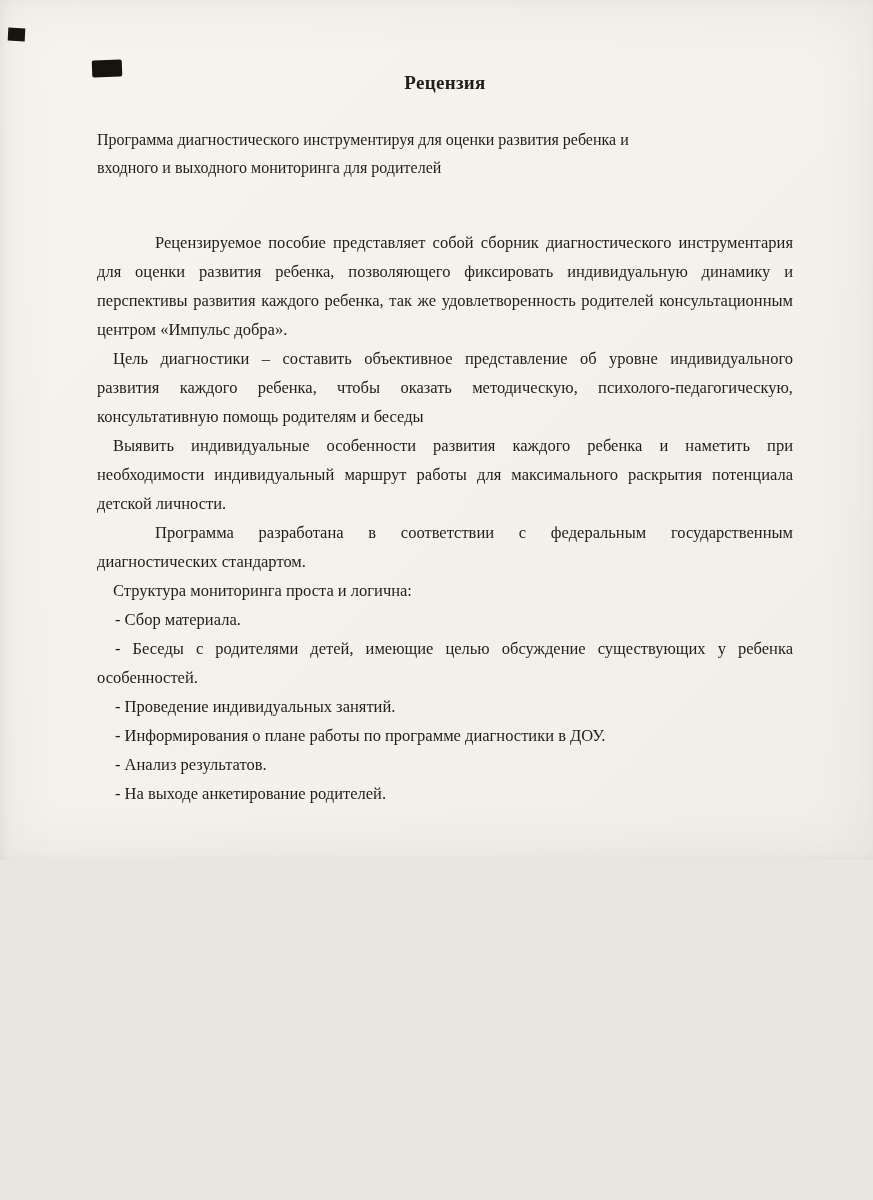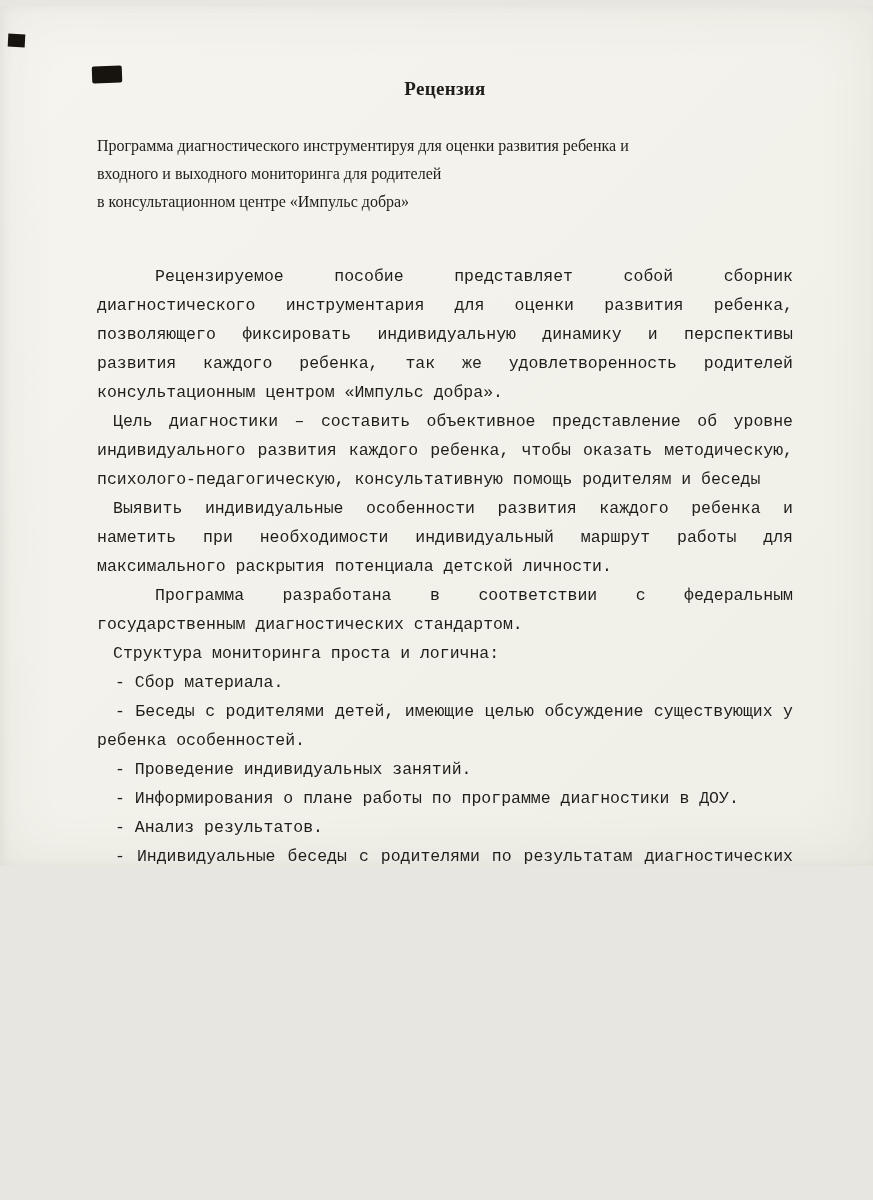--- a/index.html
+++ b/index.html
@@ -4,21 +4,21 @@
 <style>
   html, body {
     margin: 0;
     padding: 0;
     background: #e8e6e0;
   }
   .page {
     position: relative;
     width: 873px;
     height: 860px;
-    margin: 6px auto;
+    margin: 0 auto;
     background: linear-gradient(135deg, #f5f4ef 0%, #f2f1ea 55%, #efeee7 100%);
     box-shadow: inset 0 0 60px rgba(90,85,70,0.08), inset 4px 0 10px rgba(60,55,45,0.05);
     overflow: hidden;
     font-family: "Liberation Serif", "DejaVu Serif", serif;
     color: #201d1a;
   }
   .content {
     position: absolute;
     left: 97px;
     right: 80px;
@@ -35,21 +35,20 @@
     font-size: 16px;
     font-weight: normal;
     line-height: 28px;
     margin: 0 0 46px 0;
   }
   .body-text p {
     margin: 0;
     font-size: 16.5px;
     line-height: 29px;
     text-align: justify;
-    font-family: Liberation Mono, monospace;
   }
   .ind-lg { text-indent: 58px; }
   .ind-sm { text-indent: 16px; }
   .ind-li { text-indent: 18px; }
   .signature {
     position: absolute;
     left: 118px;
     top: 1072px;
     font-size: 16.5px;
     line-height: 27px;
@@ -88,36 +87,34 @@
   <div class="scan-mark m1"></div>
   <div class="scan-mark m2"></div>
 
   <div class="content">
 
     <h1 class="doc-title">Рецензия</h1>
 
     <div class="subtitle">
       <div>Программа диагностического инструментируя для оценки развития ребенка и</div>
       <div>входного и выходного мониторинга для родителей</div>
-      <div>в консультационном центре «Импульс добра»</div>
     </div>
 
     <div class="body-text">
       <p class="ind-lg">Рецензируемое пособие представляет собой сборник диагностического инструментария для оценки развития ребенка, позволяющего фиксировать индивидуальную динамику и перспективы развития каждого ребенка, так же  удовлетворенность родителей консультационным центром «Импульс добра».</p>
       <p class="ind-sm">Цель диагностики  – составить объективное представление об уровне индивидуального развития каждого ребенка, чтобы оказать методическую, психолого-педагогическую, консультативную помощь родителям и беседы</p>
       <p class="ind-sm">Выявить индивидуальные особенности развития каждого ребенка и наметить при необходимости индивидуальный маршрут  работы для максимального раскрытия потенциала детской личности.</p>
       <p class="ind-lg">Программа разработана в соответствии с федеральным государственным диагностических стандартом.</p>
       <p class="ind-sm">Структура мониторинга   проста и логична:</p>
 
       <p class="ind-li">- Сбор материала.</p>
       <p class="ind-li">- Беседы с родителями детей, имеющие целью обсуждение существующих у ребенка особенностей.</p>
       <p class="ind-li">- Проведение  индивидуальных занятий.</p>
       <p class="ind-li">- Информирования о плане работы по программе диагностики в ДОУ.</p>
       <p class="ind-li">- Анализ результатов.</p>
-      <p class="ind-li">- Индивидуальные беседы с родителями по результатам диагностических обследований, содержащих рекомендации по работе с детьми.</p>
       <p class="ind-li">- На выходе анкетирование родителей.</p>
     </div>
 
   </div>
 
   <svg class="stamp" viewBox="0 0 214 214" xmlns="http://www.w3.org/2000/svg">
     <defs>
       <path id="arc-top" d="M 28 107 A 79 79 0 0 1 186 107" fill="none"></path>
       <path id="arc-bottom" d="M 28 107 A 79 79 0 0 0 186 107" fill="none"></path>
     </defs>

